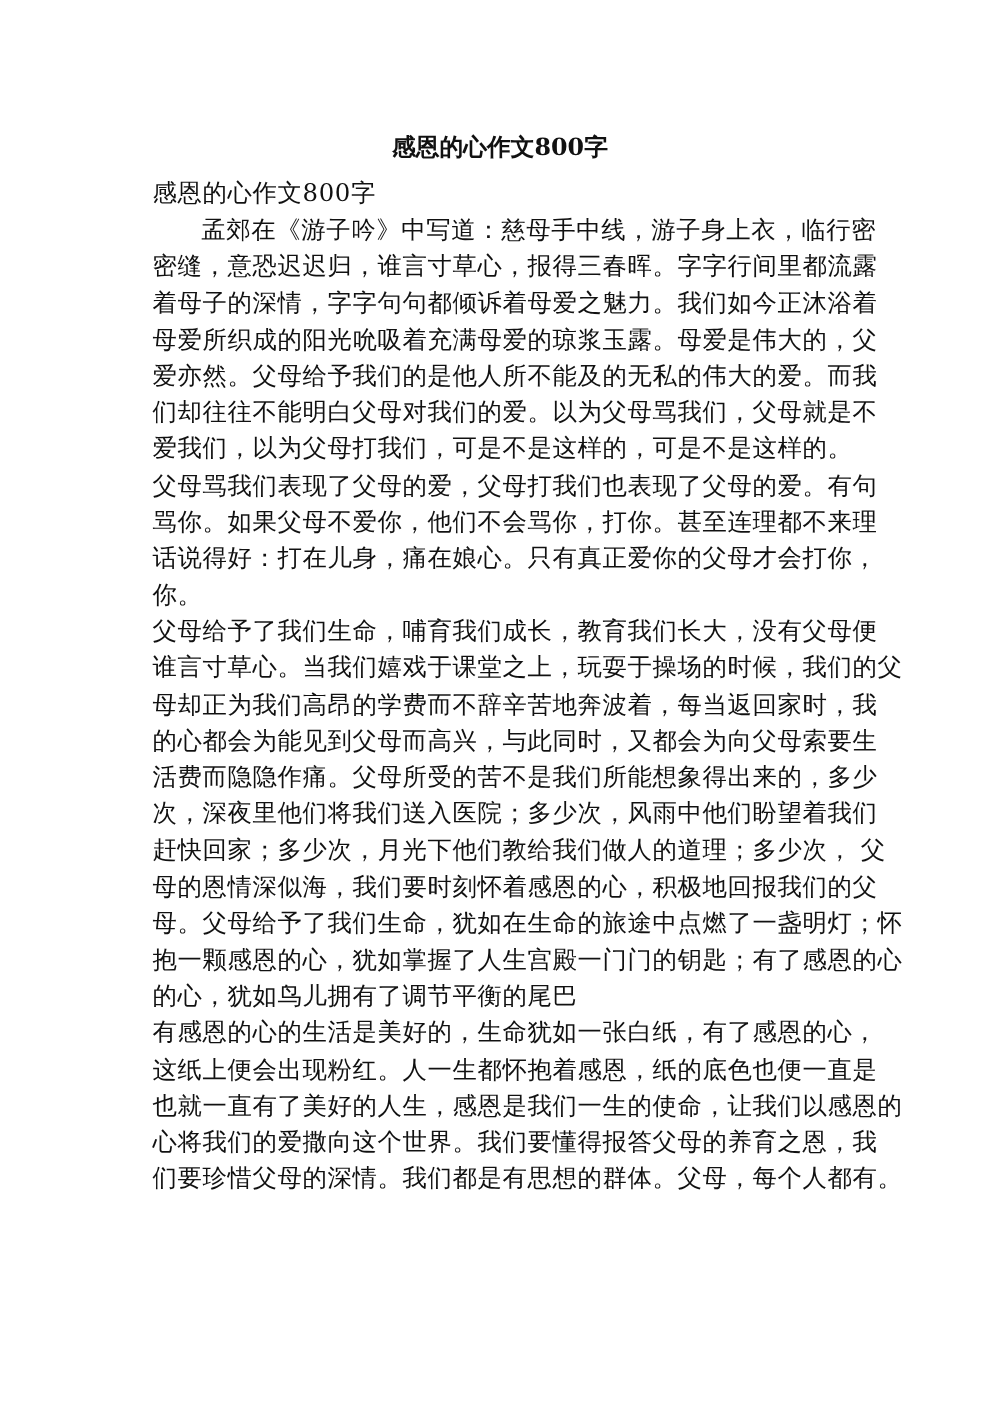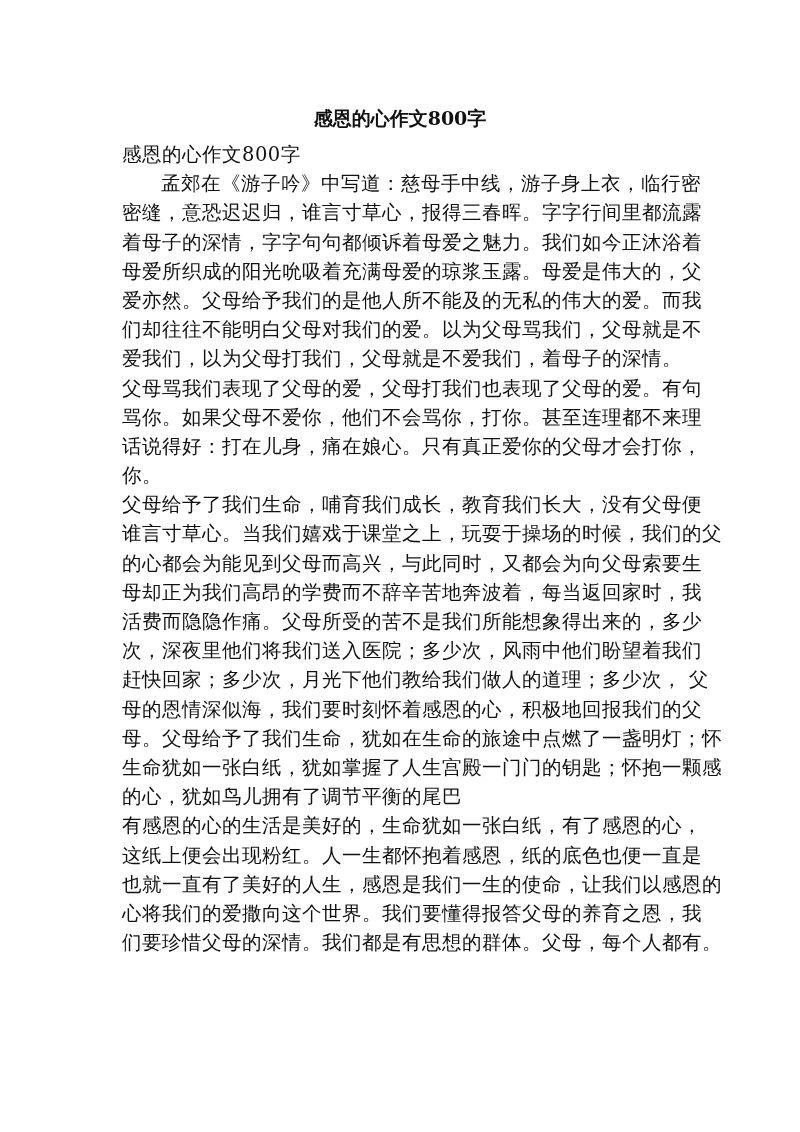--- a/index.html
+++ b/index.html
@@ -18,34 +18,34 @@
 <div class="title">感恩的心作文800字</div>
 
 <div class="body">
   <div class="line">感恩的心作文800字</div>
   <div class="line indent">孟郊在《游子吟》中写道：慈母手中线，游子身上衣，临行密</div>
   <div class="line">密缝，意恐迟迟归，谁言寸草心，报得三春晖。字字行间里都流露</div>
   <div class="line">着母子的深情，字字句句都倾诉着母爱之魅力。我们如今正沐浴着</div>
   <div class="line">母爱所织成的阳光吮吸着充满母爱的琼浆玉露。母爱是伟大的，父</div>
   <div class="line">爱亦然。父母给予我们的是他人所不能及的无私的伟大的爱。而我</div>
   <div class="line">们却往往不能明白父母对我们的爱。以为父母骂我们，父母就是不</div>
-  <div class="line">爱我们，以为父母打我们，父母就是不爱我们，着母子的深情。</div>
+  <div class="line">爱我们，以为父母打我们，可是不是这样的，可是不是这样的。</div>
   <div class="line">父母骂我们表现了父母的爱，父母打我们也表现了父母的爱。有句</div>
   <div class="line">骂你。如果父母不爱你，他们不会骂你，打你。甚至连理都不来理</div>
   <div class="line">话说得好：打在儿身，痛在娘心。只有真正爱你的父母才会打你，</div>
   <div class="line">你。</div>
   <div class="line">父母给予了我们生命，哺育我们成长，教育我们长大，没有父母便</div>
   <div class="line">谁言寸草心。当我们嬉戏于课堂之上，玩耍于操场的时候，我们的父</div>
+  <div class="line">母却正为我们高昂的学费而不辞辛苦地奔波着，每当返回家时，我</div>
   <div class="line">的心都会为能见到父母而高兴，与此同时，又都会为向父母索要生</div>
-  <div class="line">母却正为我们高昂的学费而不辞辛苦地奔波着，每当返回家时，我</div>
   <div class="line">活费而隐隐作痛。父母所受的苦不是我们所能想象得出来的，多少</div>
   <div class="line">次，深夜里他们将我们送入医院；多少次，风雨中他们盼望着我们</div>
   <div class="line">赶快回家；多少次，月光下他们教给我们做人的道理；多少次， 父</div>
   <div class="line">母的恩情深似海，我们要时刻怀着感恩的心，积极地回报我们的父</div>
   <div class="line">母。父母给予了我们生命，犹如在生命的旅途中点燃了一盏明灯；怀</div>
-  <div class="line">生命犹如一张白纸，犹如掌握了人生宫殿一门门的钥匙；怀抱一颗感</div>
+  <div class="line">抱一颗感恩的心，犹如掌握了人生宫殿一门门的钥匙；有了感恩的心</div>
   <div class="line">的心，犹如鸟儿拥有了调节平衡的尾巴</div>
   <div class="line">有感恩的心的生活是美好的，生命犹如一张白纸，有了感恩的心，</div>
   <div class="line">这纸上便会出现粉红。人一生都怀抱着感恩，纸的底色也便一直是</div>
   <div class="line">也就一直有了美好的人生，感恩是我们一生的使命，让我们以感恩的</div>
   <div class="line">心将我们的爱撒向这个世界。我们要懂得报答父母的养育之恩，我</div>
   <div class="line">们要珍惜父母的深情。我们都是有思想的群体。父母，每个人都有。</div>
 </div>
 
 </body></html>

